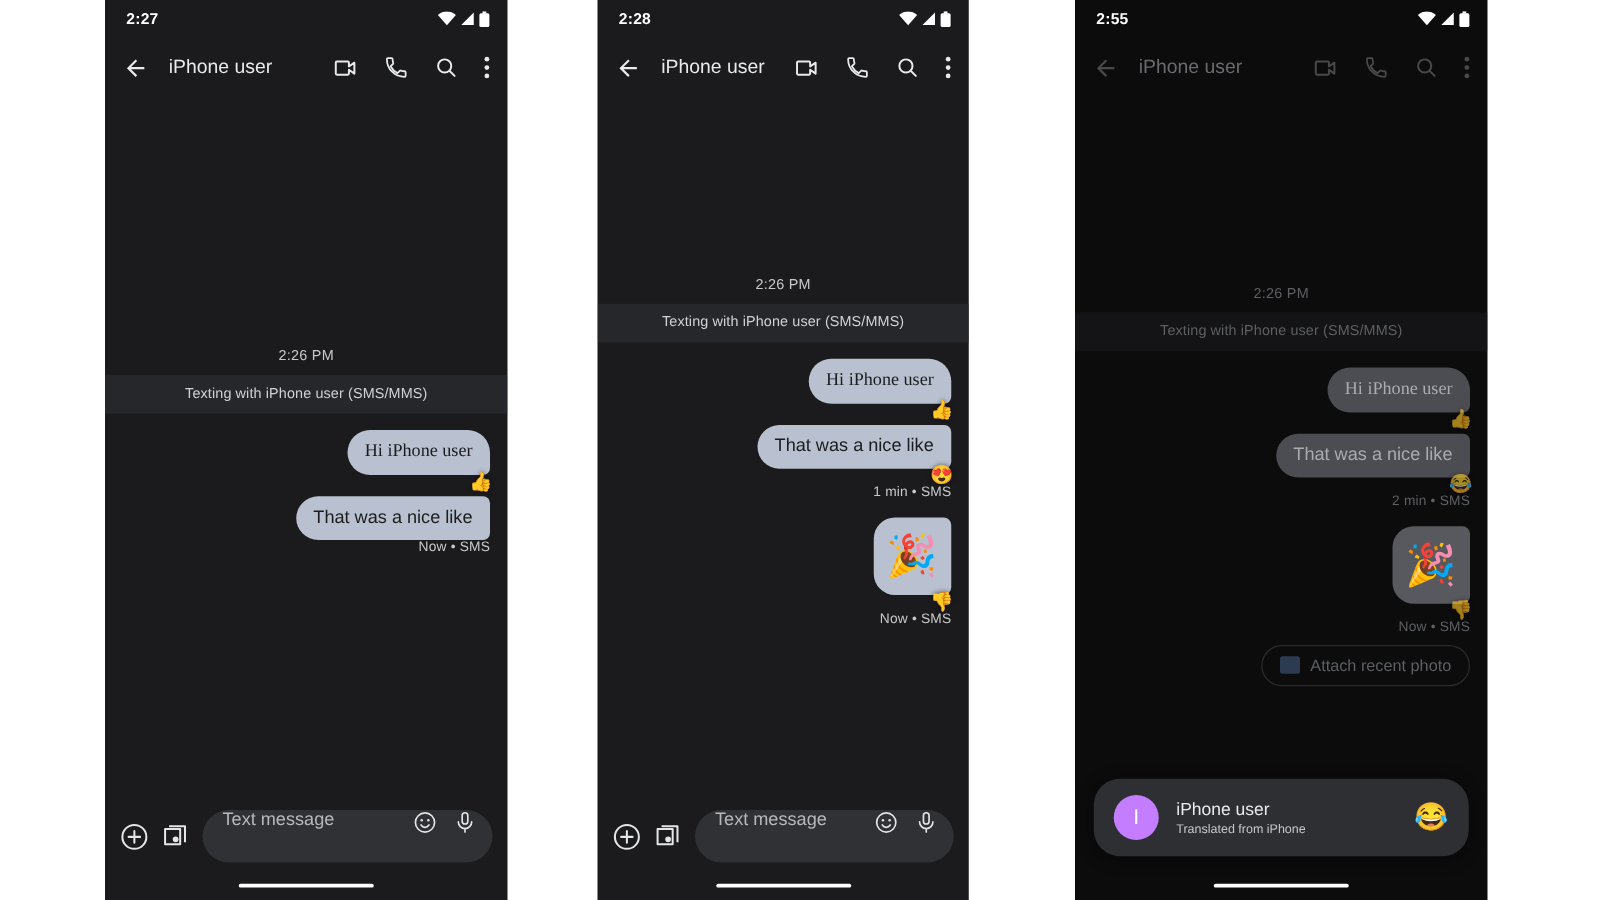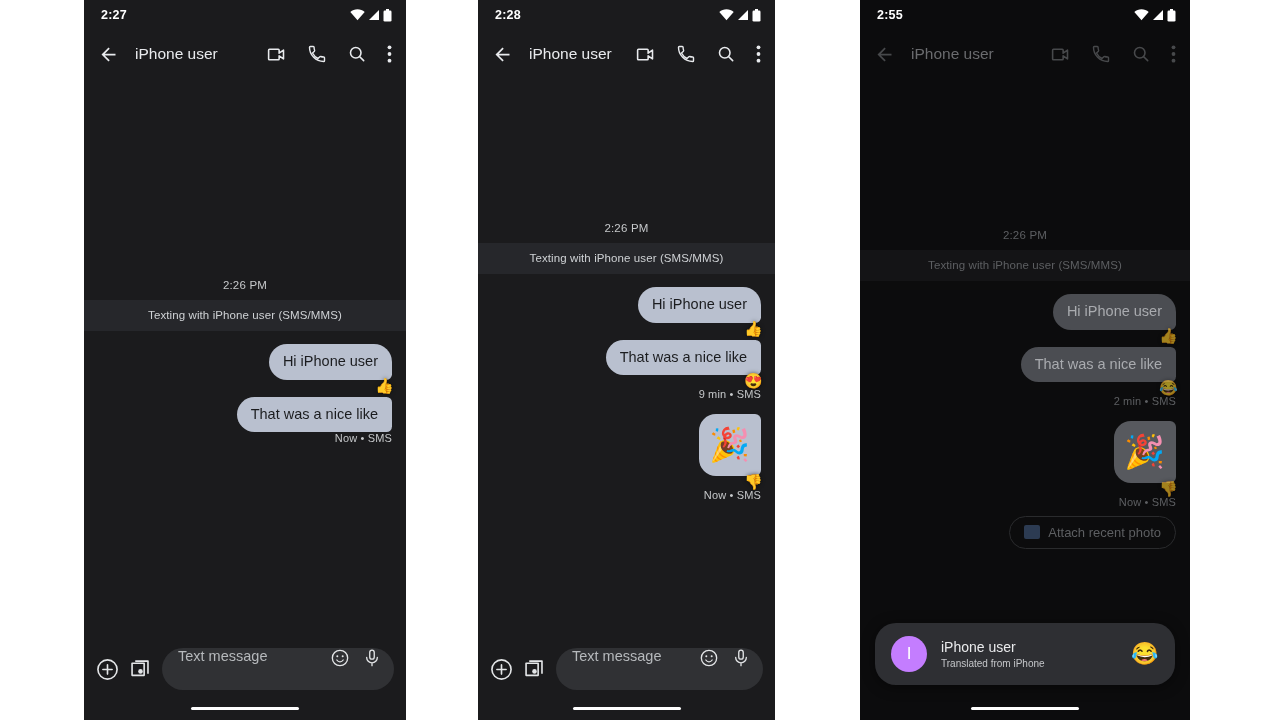--- a/index.html
+++ b/index.html
@@ -127,21 +127,21 @@
     background: #b9c0cf;
     color: #1b1c1f;
     font-size: 14.5px;
     line-height: 1.25;
     border-radius: 19px;
     padding: 8px 14px 9px 14px;
     max-width: 85%;
     position: relative;
     white-space: nowrap;
   }
-  .bubble.tail-top  { border-bottom-right-radius: 6px; }
+  .bubble.tail-top  { border-bottom-right-radius: 6px; font-family: Liberation Serif, serif; }
   .bubble.tail-mid  { border-top-right-radius: 6px; border-bottom-right-radius: 6px; }
   .bubble.sticker {
     padding: 0;
     width: 62px;
     height: 62px;
     border-radius: 17px;
     border-bottom-right-radius: 6px;
     border-top-right-radius: 6px;
     display: flex;
     align-items: center;
@@ -472,21 +472,21 @@
       <div class="messages">
         <div class="msg-row">
           <div class="bubble tail-top">Hi iPhone user</div>
           <span class="reaction">👍</span>
         </div>
         <div class="gap-md"></div>
         <div class="msg-row">
           <div class="bubble tail-mid">That was a nice like</div>
           <span class="reaction">😍</span>
         </div>
-        <div class="meta" style="margin-top:13px">9 min • SMS</div>
+        <div class="meta" style="margin-top:13px">1 min • SMS</div>
         <div class="gap-sm"></div>
         <div class="msg-row">
           <div class="bubble sticker">🎉</div>
           <span class="reaction">👎</span>
         </div>
         <div class="meta" style="margin-top:13px">Now • SMS</div>
       </div>
     </div>
 
     <div class="composer">

